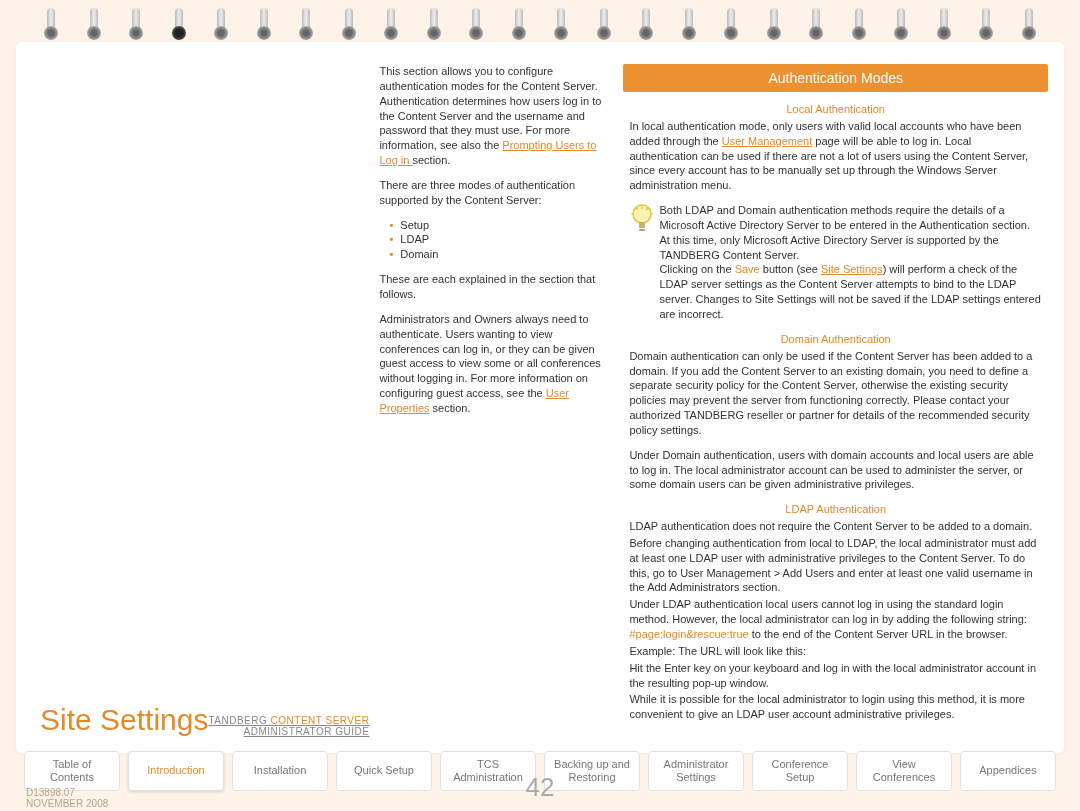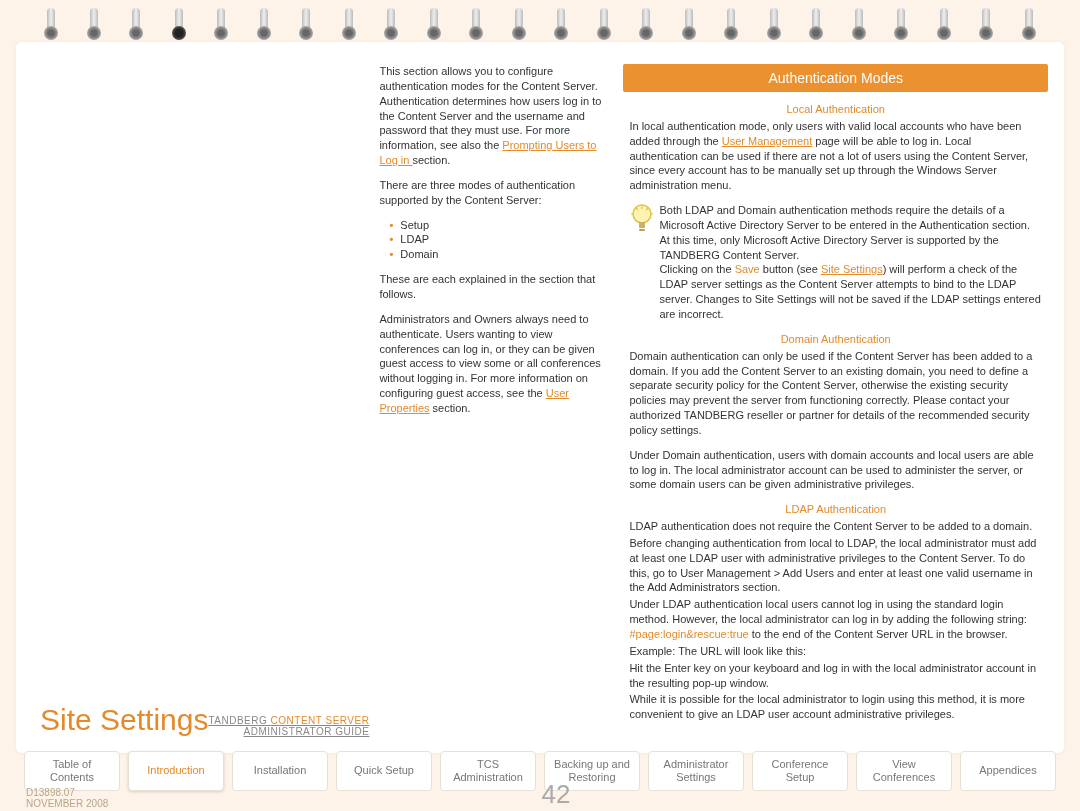--- a/index.html
+++ b/index.html
@@ -113,22 +113,22 @@
     text-align: center;
   }
   .footer-left {
     position: absolute;
     left: 26px; bottom: 2px;
     font-size: 10px; color: #b8a688;
   }
   .page-num {
     position: absolute;
     left: 50%; transform: translateX(-50%);
-    bottom: 1px;
-    font-size: 26px; color: #aaa; font-weight: 300; margin-left: 16px;
+    bottom: 8px;
+    font-size: 26px; color: #aaa; font-weight: 300;
   }
 </style>
 </head>
 <body>
 
 <div class="spiral-row">
   <div class="spiral"></div>
     <div class="spiral"></div>
     <div class="spiral"></div>
   <div class="spiral dark"></div>

